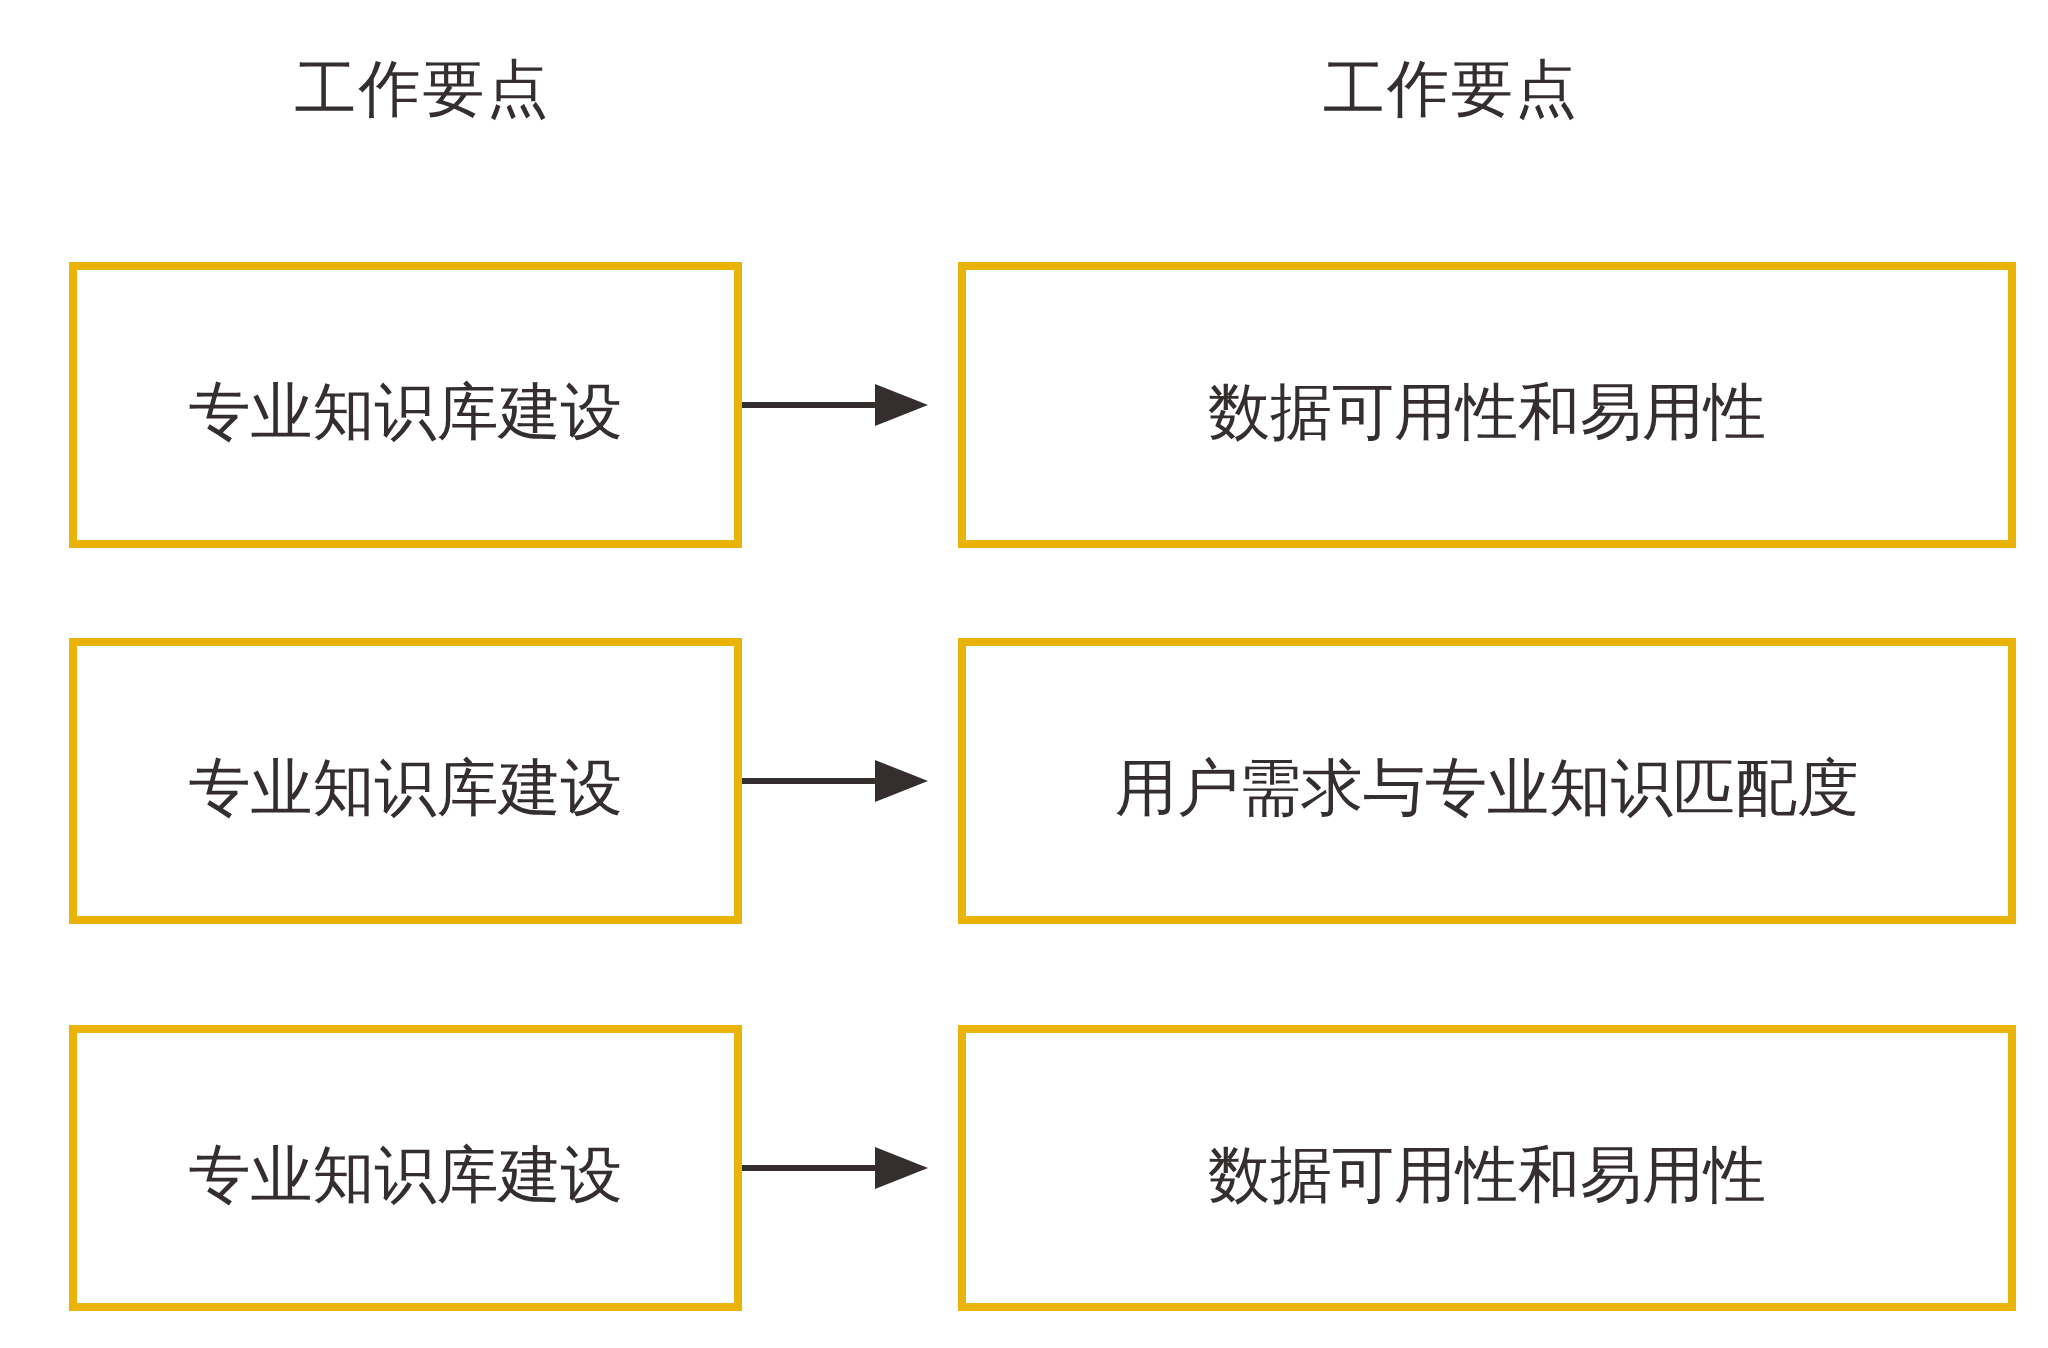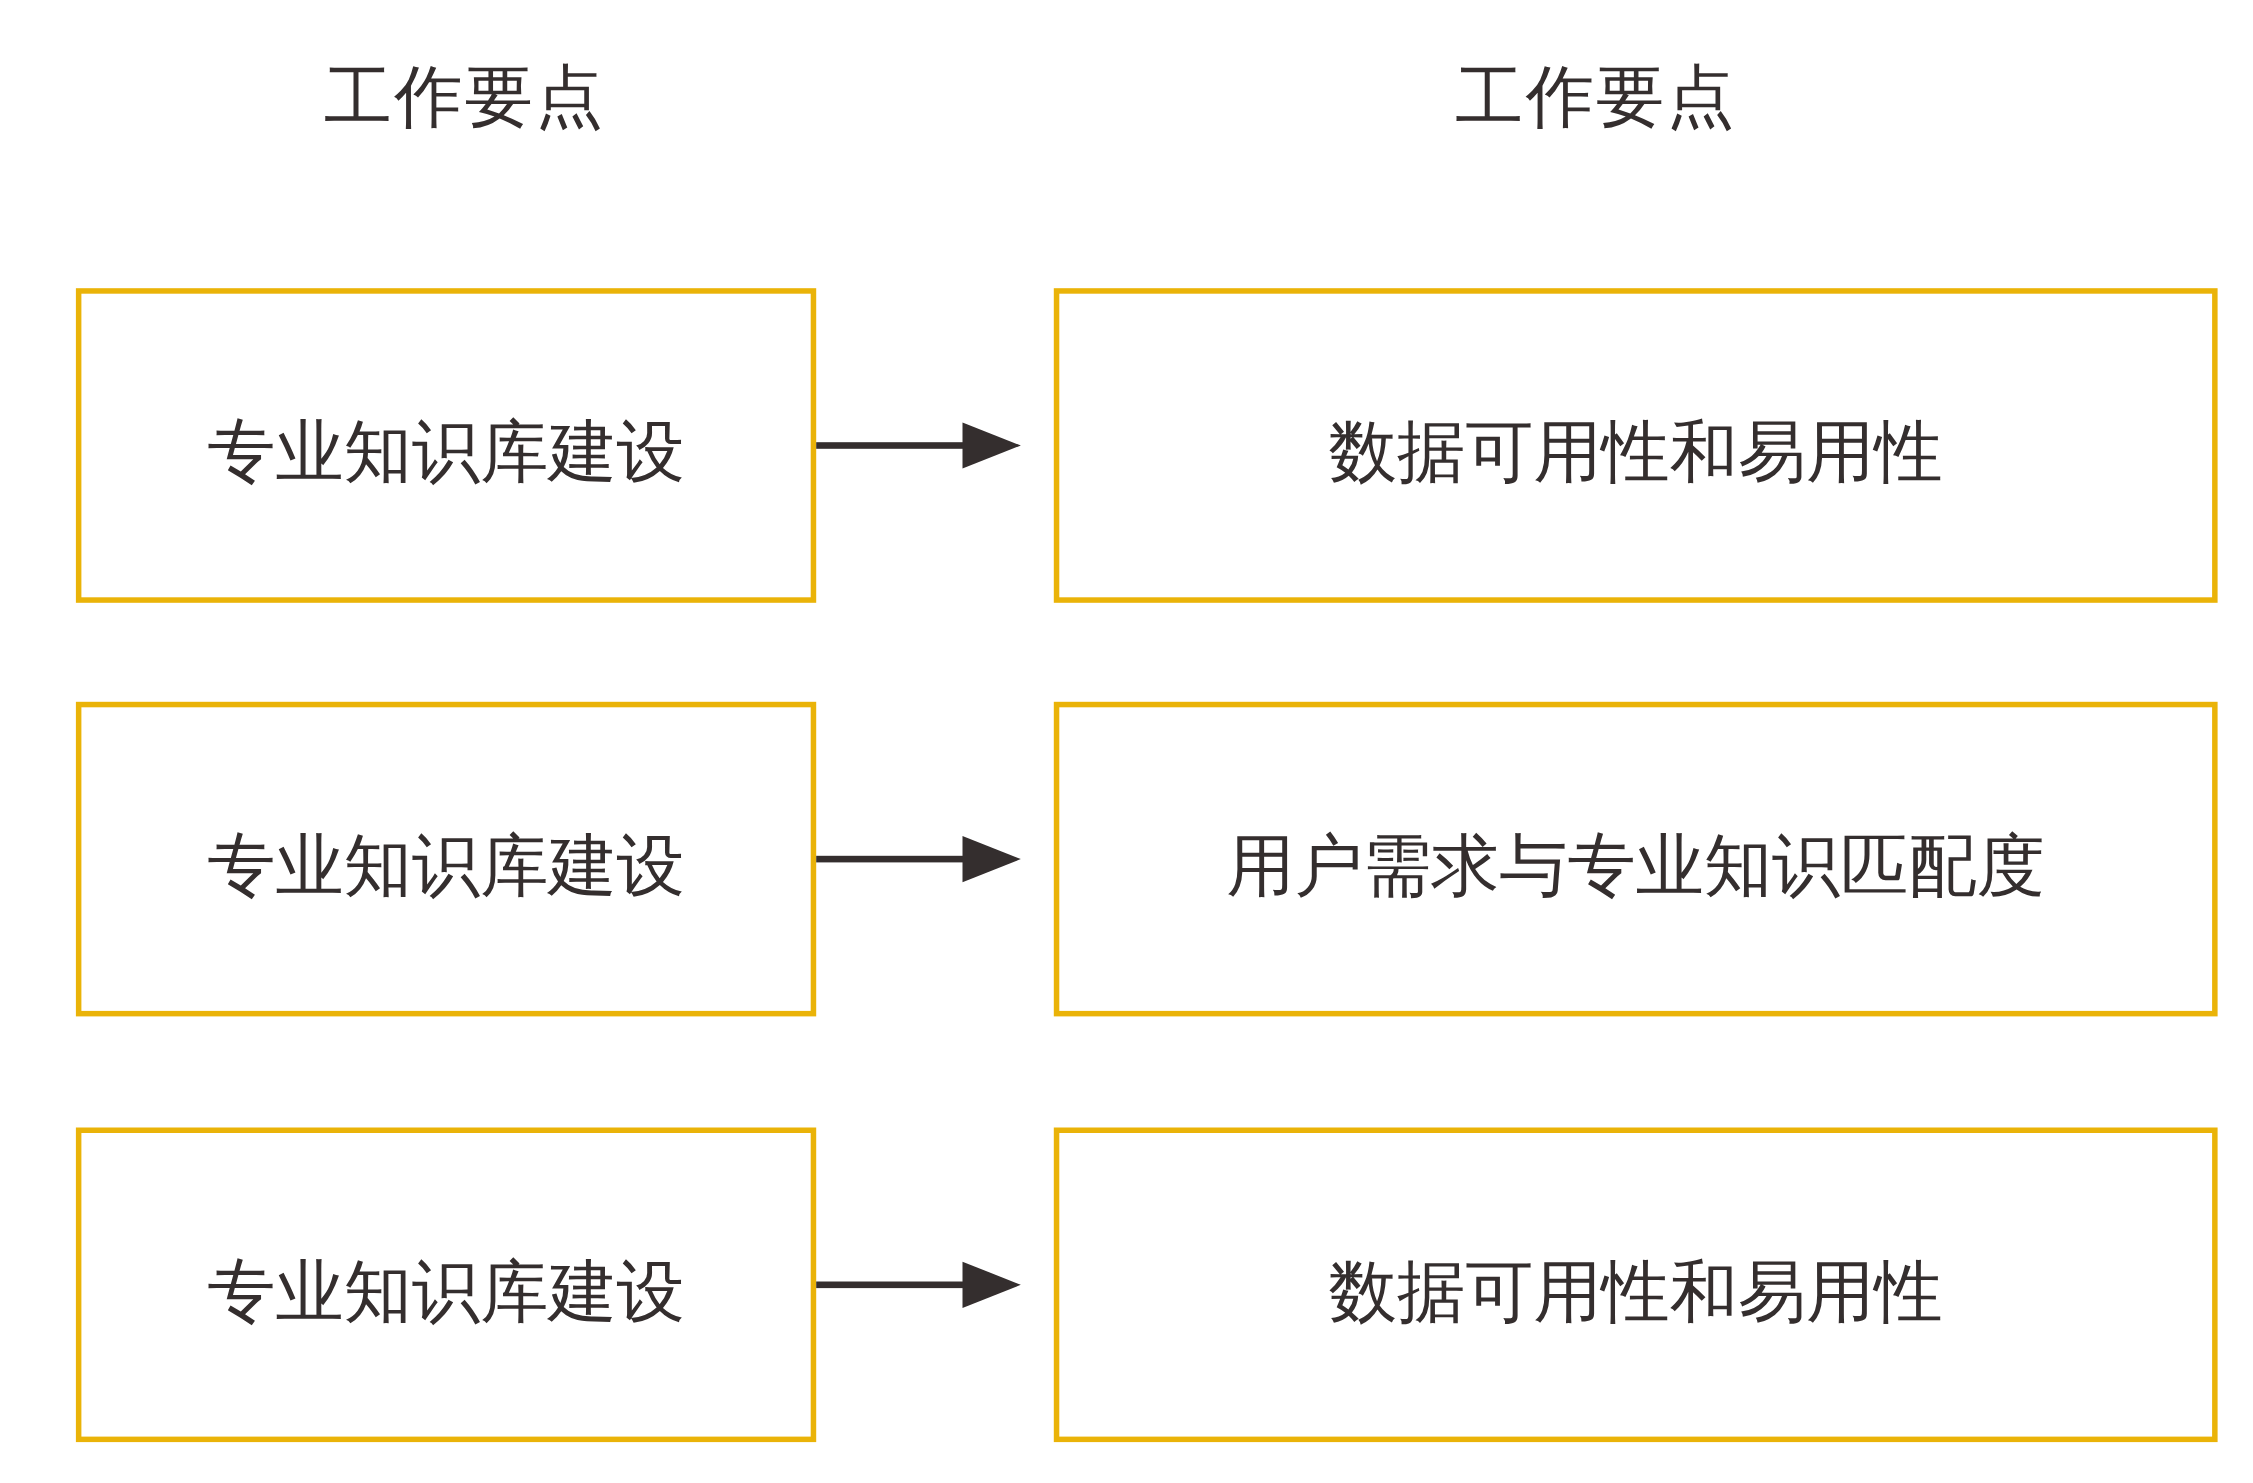--- a/index.html
+++ b/index.html
@@ -31,21 +31,21 @@
     height: 286px;
   }
   .row-0 { top: 262px; }
   .row-1 { top: 638px; }
   .row-2 { top: 1025px; }
 
   .box {
     position: absolute;
     top: 0;
     height: 286px;
-    border: 5px solid #eab308;
+    border: 8px solid #eab308;
     background: #ffffff;
     display: flex;
     align-items: center;
     justify-content: center;
     font-size: 62px;
     line-height: 1;
     white-space: nowrap;
   }
   .box.left-box  { left: 69px;  width: 673px; }
   .box.right-box { left: 958px; width: 1058px; }

